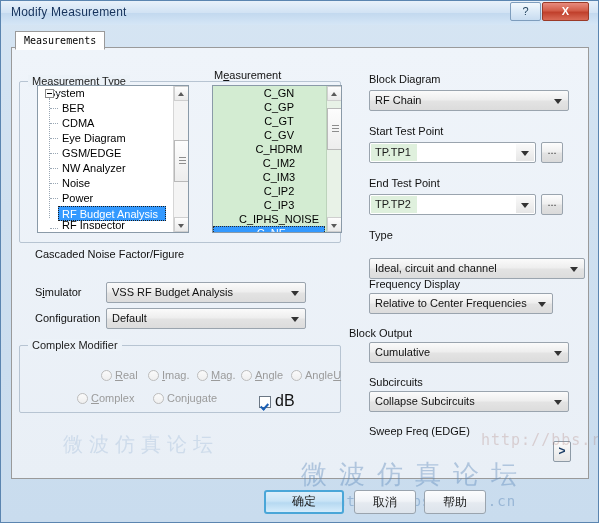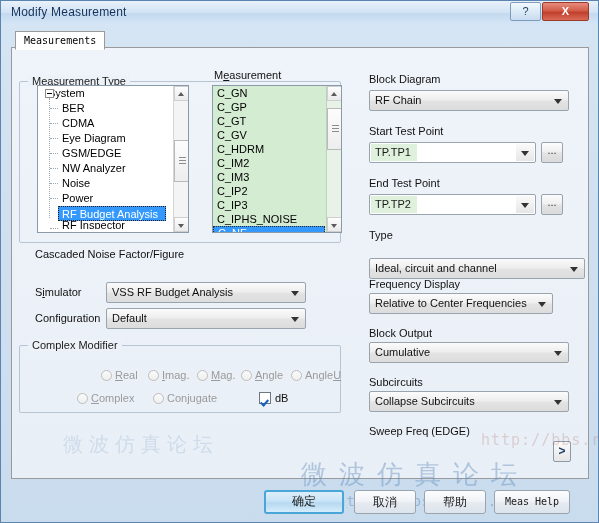--- a/index.html
+++ b/index.html
@@ -230,20 +230,21 @@
     box-sizing: border-box;
     overflow: hidden;
   }
   .mrow {
     height: 14px;
     line-height: 14px;
     font-size: 11px;
     padding-left: 4px;
     white-space: nowrap;
     box-sizing: border-box;
+    text-align: center;
   }
   .mrow.sel {
     background: #3399ff;
     color: #ffffff;
     border: 1px dotted #2b2b2b;
     line-height: 12px;
   }
   
   .combo {
     position: absolute;
@@ -334,21 +335,21 @@
     width: 11px; height: 11px;
     border: 1px solid #bdbdbd;
     border-radius: 50%;
     background: linear-gradient(to bottom,#fafafa,#efefef);
     vertical-align: -2px;
     margin-right: 3px;
     box-sizing: border-box;
   }
   .cb-wrap {
     position: absolute;
-    font-size: 11px;
+    font-size: 16px;
     color: #111111;
     white-space: nowrap;
     padding-left: 28px;
   }
   .cb-box {
     display: inline-block;
     width: 12px; height: 12px;
     border: 1px solid #6b7784;
     background: #ffffff;
     vertical-align: -2px;
@@ -614,21 +615,21 @@
     <span>Ideal, circuit and channel</span>
     <span class="arrow"></span>
   </div>
 
   <div class="fld-label" style="left:368px;top:277px;">Frequency Display</div>
   <div class="combo" style="left:368px;top:292px;width:184px;">
     <span>Relative to Center Frequencies</span>
     <span class="arrow"></span>
   </div>
 
-  <div class="fld-label" style="left:368px;top:326px;">Block Output</div>
+  <div class="fld-label" style="left:348px;top:326px;">Block Output</div>
   <div class="combo" style="left:368px;top:341px;width:200px;">
     <span>Cumulative</span>
     <span class="arrow"></span>
   </div>
 
   <div class="fld-label" style="left:368px;top:375px;">Subcircuits</div>
   <div class="combo" style="left:368px;top:390px;width:200px;">
     <span>Collapse Subcircuits</span>
     <span class="arrow"></span>
   </div>
@@ -637,15 +638,14 @@
   <div class="gtbtn" style="left:552px;top:440px;">&gt;</div>
 
   <div class="wm" id="wm-tl">微波仿真论坛</div>
   <div class="wm" id="wm-rb">http://bbs.rfeda.cn</div>
   <div class="wm" id="wm-cn">微波仿真论坛</div>
   <div class="wm" id="wm-url">http://bbs.rfeda.cn</div>
 
   <div class="dlg-btn" id="btn-ok">确定</div>
   <div class="dlg-btn" id="btn-cancel">取消</div>
   <div class="dlg-btn" id="btn-help">帮助</div>
-  <div class="dlg-btn" id="btn-meas">Meas Help</div>
 
 </div>
 
 </body></html>

